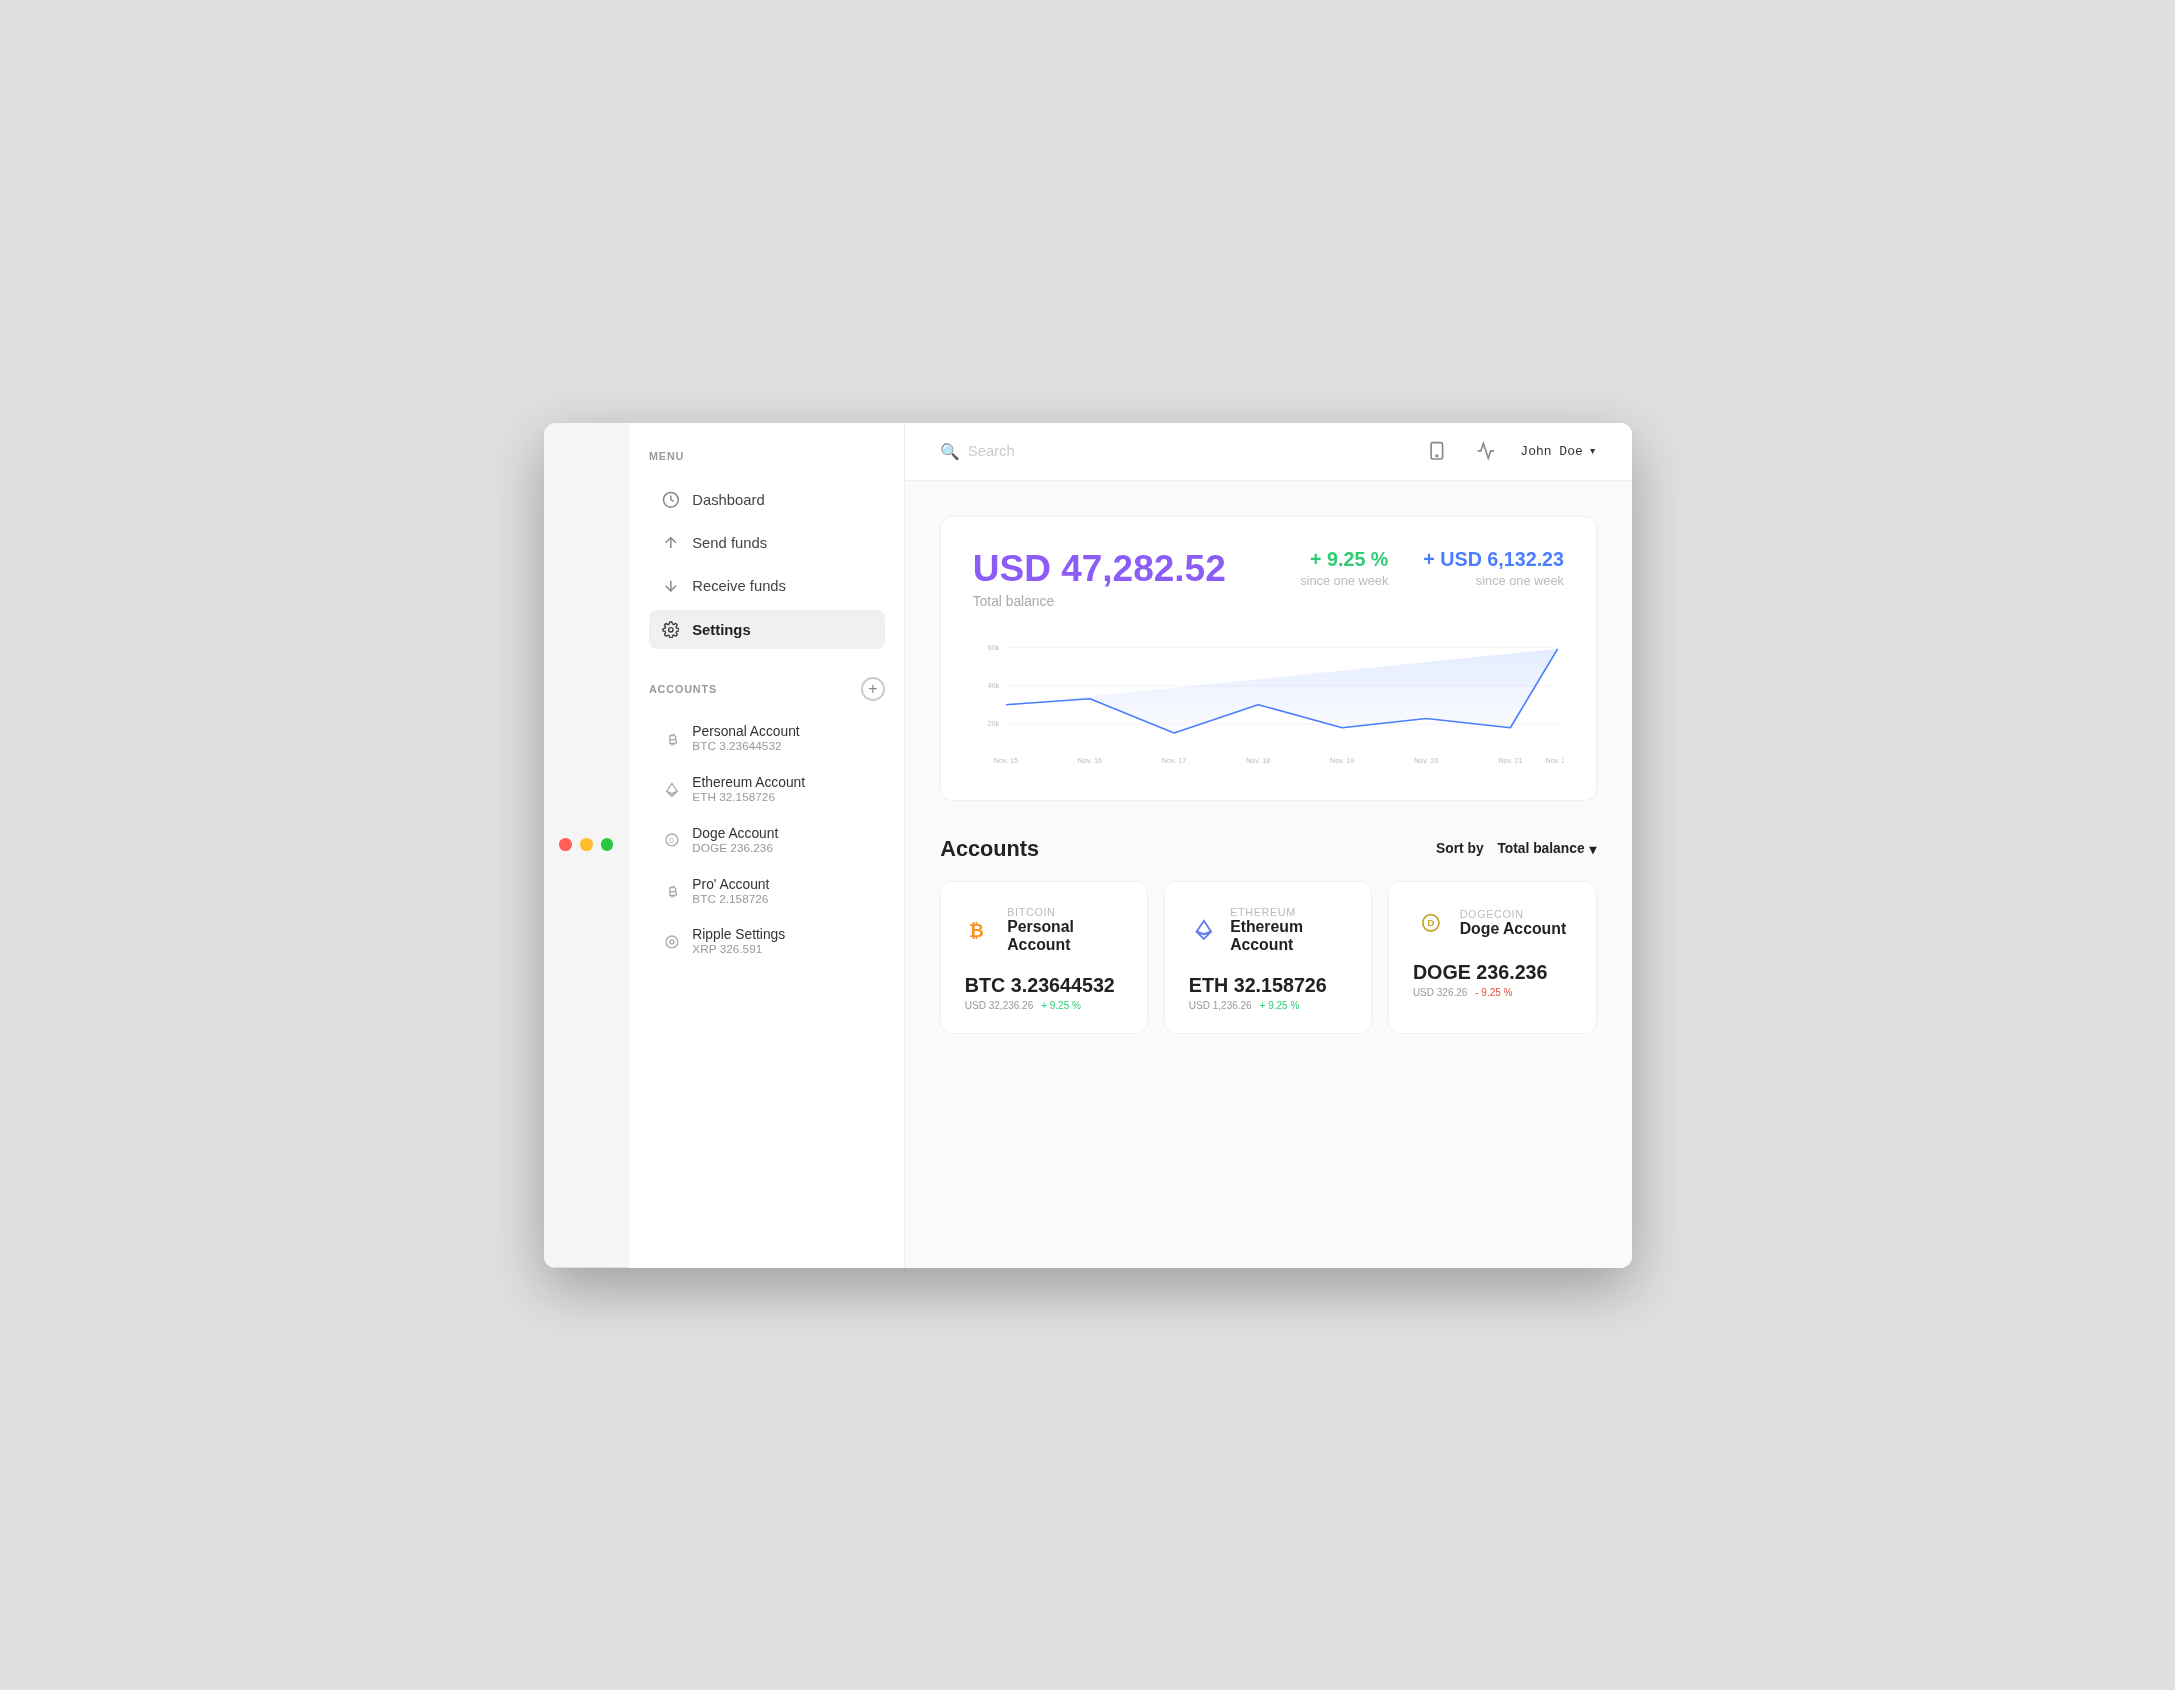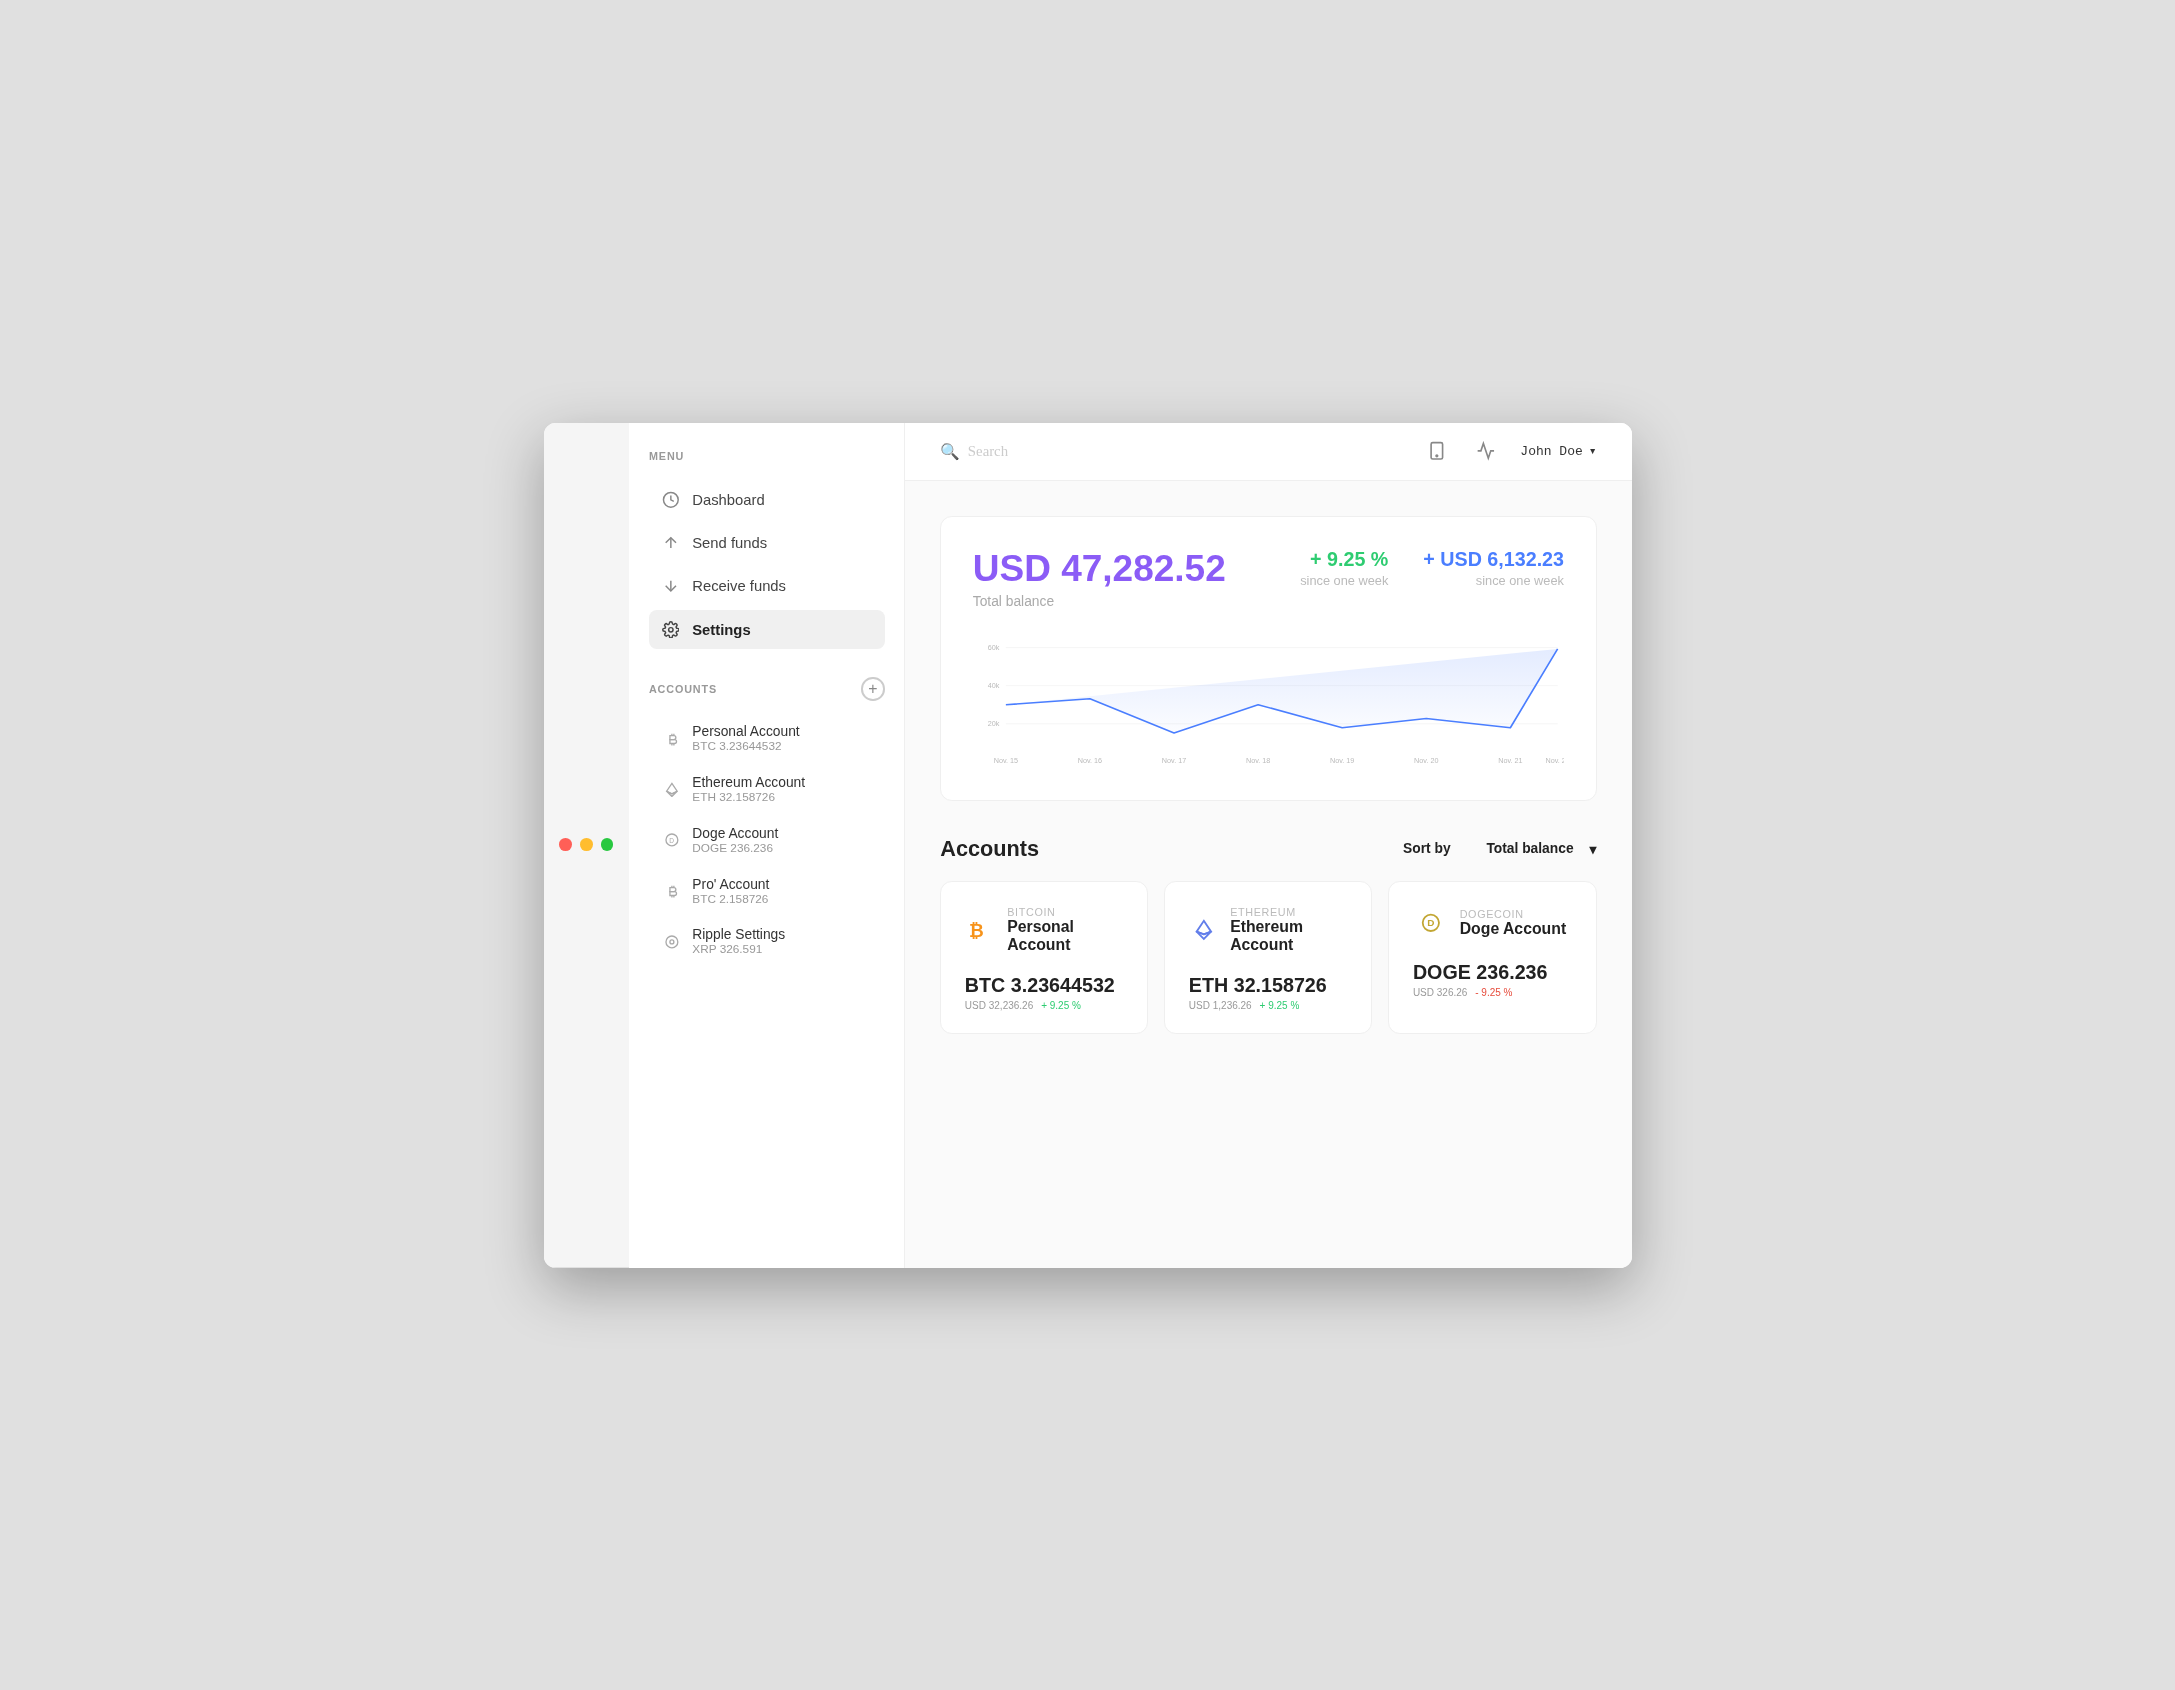--- a/index.html
+++ b/index.html
@@ -275,21 +275,21 @@
       font-size: 21.7px;
       font-weight: 700;
       color: #222;
     }
     .sort-control {
       font-size: 13.8px;
       color: #888;
       cursor: pointer;
       display: flex;
       align-items: center;
-      gap: 16px;
+      gap: 5px;
     }
     .sort-control span { color: #222; font-weight: 600; }
 
     .account-cards {
       display: grid;
       grid-template-columns: repeat(3, 1fr);
       gap: 15.8px;
     }
     .account-card {
       background: #fff;
@@ -462,21 +462,21 @@
     </div>
   </div>
         </div>
     </div>
 
     <div class="main-content">
 
       <div class="topbar">
         <div class="search-area">
           <span class="search-icon">🔍</span>
-          <span style="color:#ccc; cursor:text;font-family:Liberation Serif, serif;">Search</span>
+          <span style="color:#ccc; cursor:text;">Search</span>
         </div>
         <div class="topbar-right">
           <div class="topbar-icon">
             <svg width="19.7" height="19.7" viewBox="0 0 24 24" fill="none" stroke="#888" stroke-width="2">
               <rect x="5" y="2" width="14" height="20" rx="2"></rect>
               <circle cx="12" cy="18" r="1" fill="#888"></circle>
             </svg>
           </div>
           <div class="topbar-icon">
             <svg width="19.7" height="19.7" viewBox="0 0 24 24" fill="none" stroke="#888" stroke-width="2">

